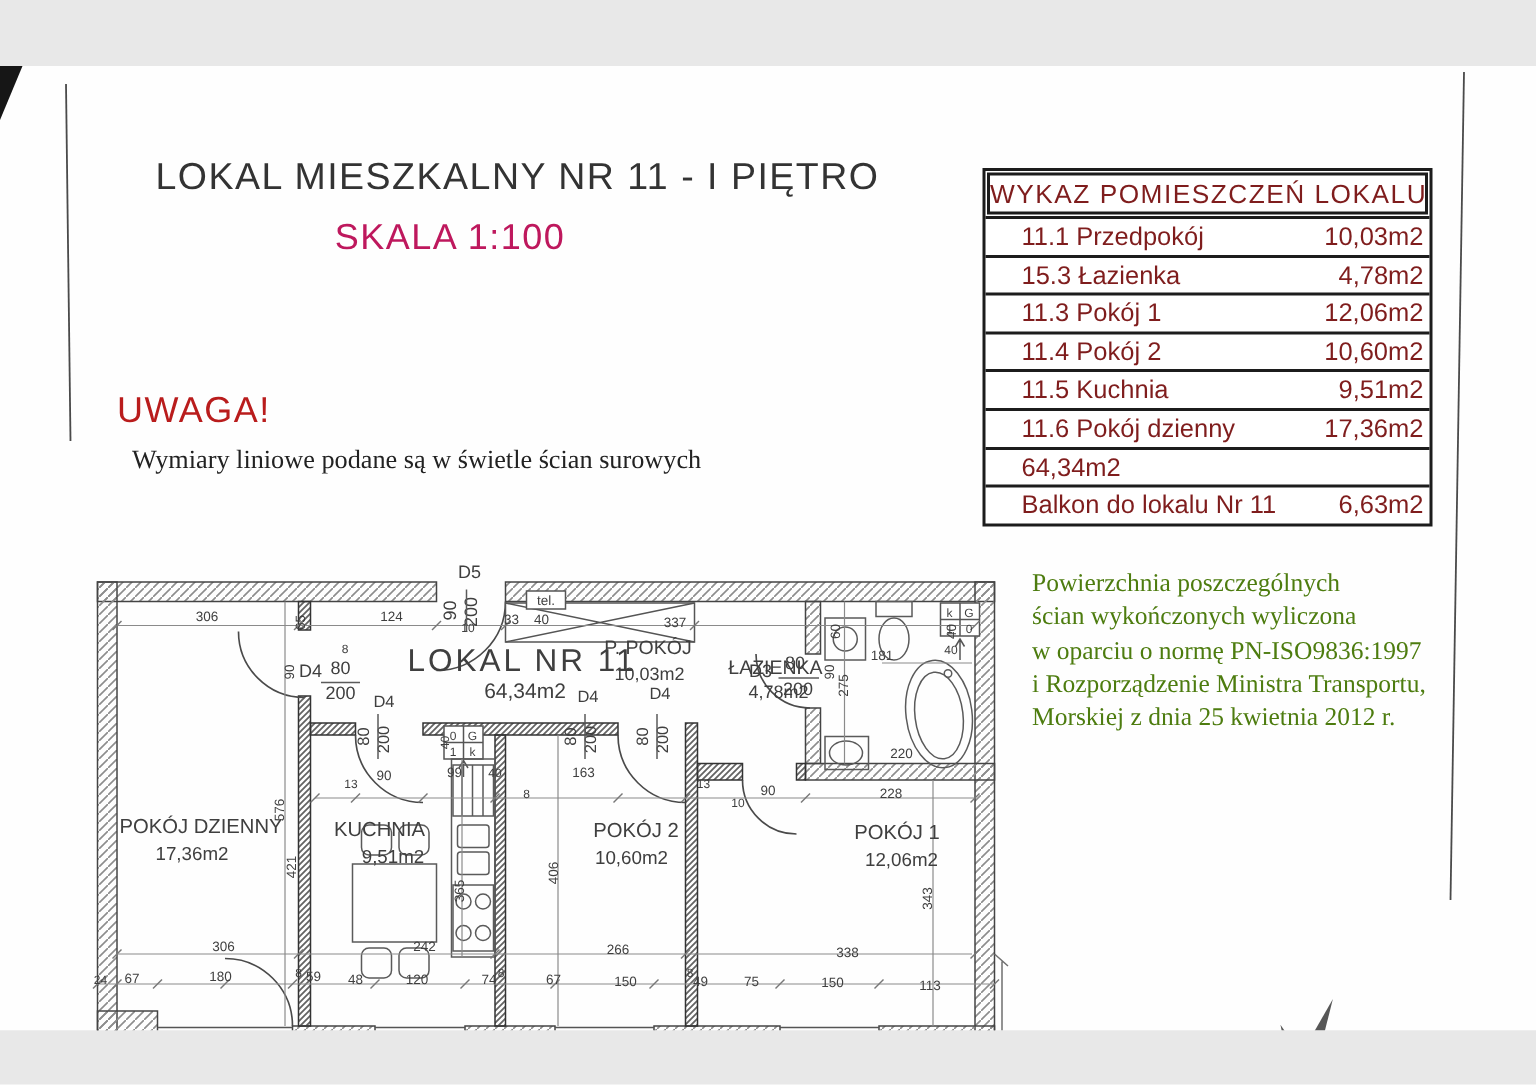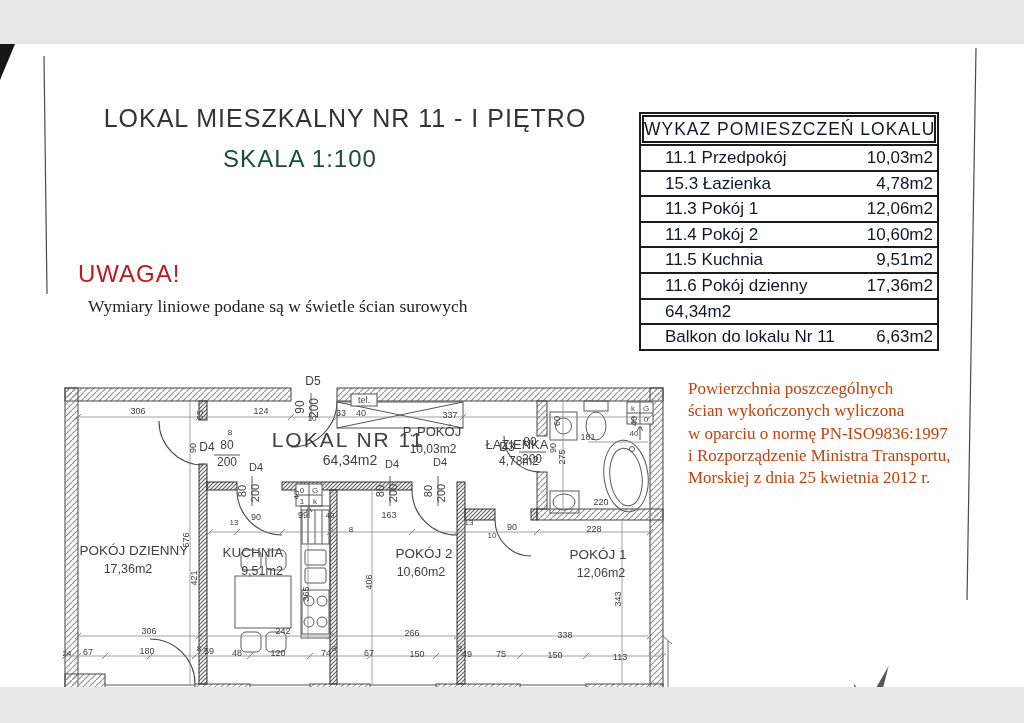--- a/index.html
+++ b/index.html
@@ -2,33 +2,33 @@
 <html><head>
 <meta charset="utf-8">
 <style>
   html,body{margin:0;padding:0;background:#e8e8e8;}
   .page{position:relative;width:1024px;height:643px;background:#fefefe;overflow:hidden;
         font-family:"Liberation Sans",sans-serif;color:#2f2f2f;margin-top:44px;}
   .abs{position:absolute;}
   .doc-title{left:95px;top:60px;width:500px;text-align:center;font-size:25px;
              letter-spacing:1px;color:#333;white-space:nowrap;}
   .doc-scale{left:95px;top:101px;width:410px;text-align:center;font-size:24px;
-             letter-spacing:1px;color:#14532d;}
+             letter-spacing:1px;color:#be185d;}
   .warn-head{left:78px;top:216px;font-size:24px;letter-spacing:1px;color:#b91c1c;}
   .warn-body{left:88px;top:252px;font-family:"Liberation Serif",serif;font-weight:normal;
              font-size:17.5px;color:#222;white-space:nowrap;}
-  .room-table{left:639px;top:68px;width:296px;border:2px solid #1c1c1c;background:#fff;
-              font-size:17px;color:#0f172a;}
+  .room-table{left:655px;top:68px;width:296px;border:2px solid #1c1c1c;background:#fff;
+              font-size:17px;color:#7f1d1d;}
   .rt-header{border:2px solid #1c1c1c;margin:1px;height:24px;line-height:24px;
              text-align:center;letter-spacing:1px;font-size:17.5px;white-space:nowrap;}
   .rt-row{display:flex;justify-content:space-between;height:23.6px;line-height:23.6px;
           border-top:2px solid #1c1c1c;padding:0 4px 0 24px;white-space:nowrap;}
   .rt-row .val{text-align:right;}
   .legal-note{left:688px;top:334px;width:300px;font-family:"Liberation Serif",serif;
-              font-size:17px;line-height:22.3px;color:#c2410c;}
+              font-size:17px;line-height:22.3px;color:#4d7c0f;}
   .legal-note div{white-space:nowrap;}
   svg text{font-family:"Liberation Sans",sans-serif;fill:#3f3f3f;text-anchor:middle;}
 </style>
 </head>
 <body>
 
 <div class="page">
 
   <div class="abs doc-title">LOKAL MIESZKALNY  NR 11 - I PIĘTRO</div>
   <div class="abs doc-scale">SKALA  1:100</div>

